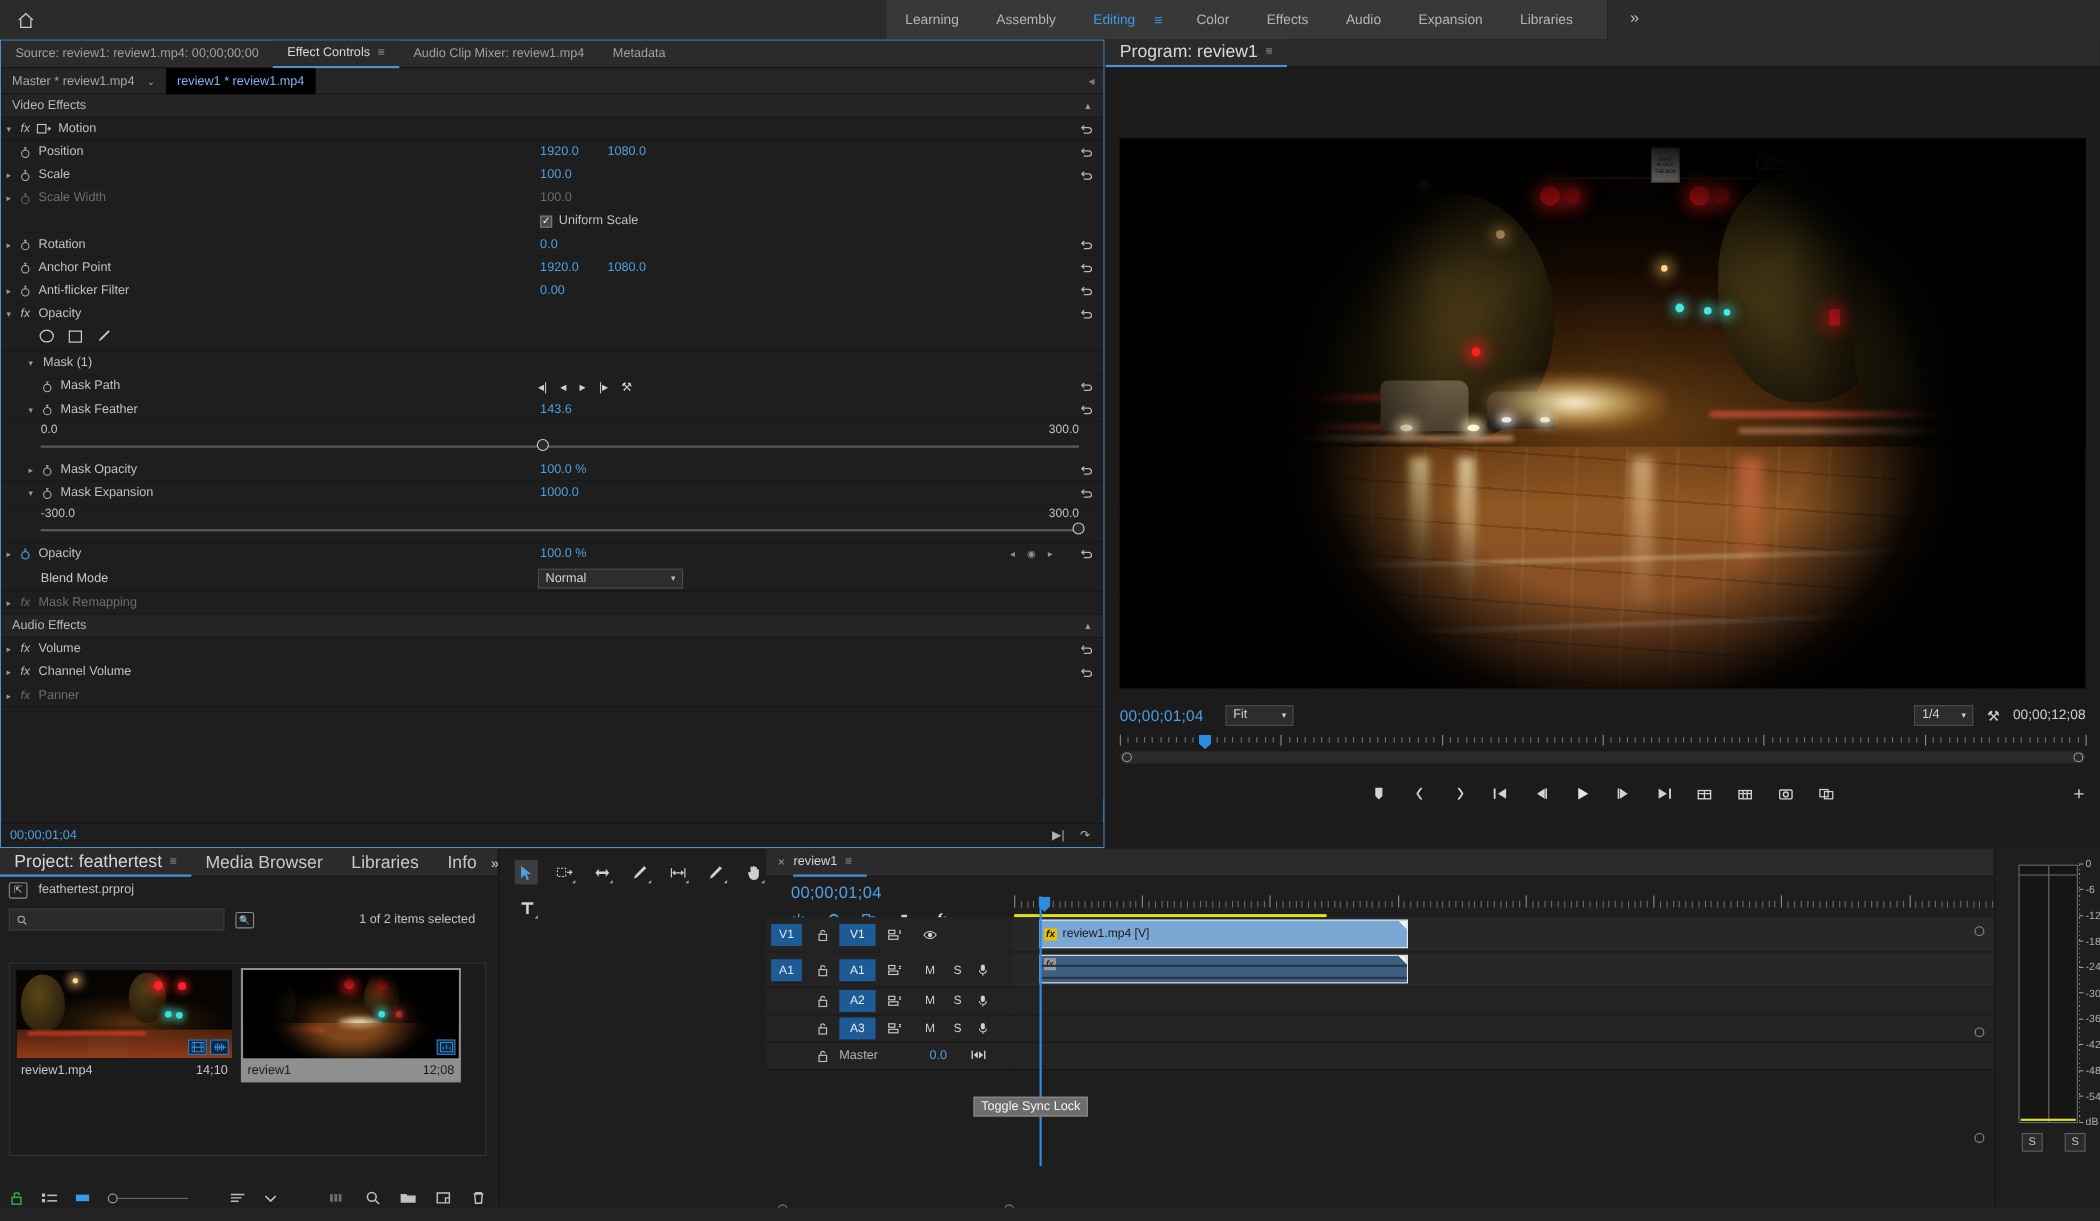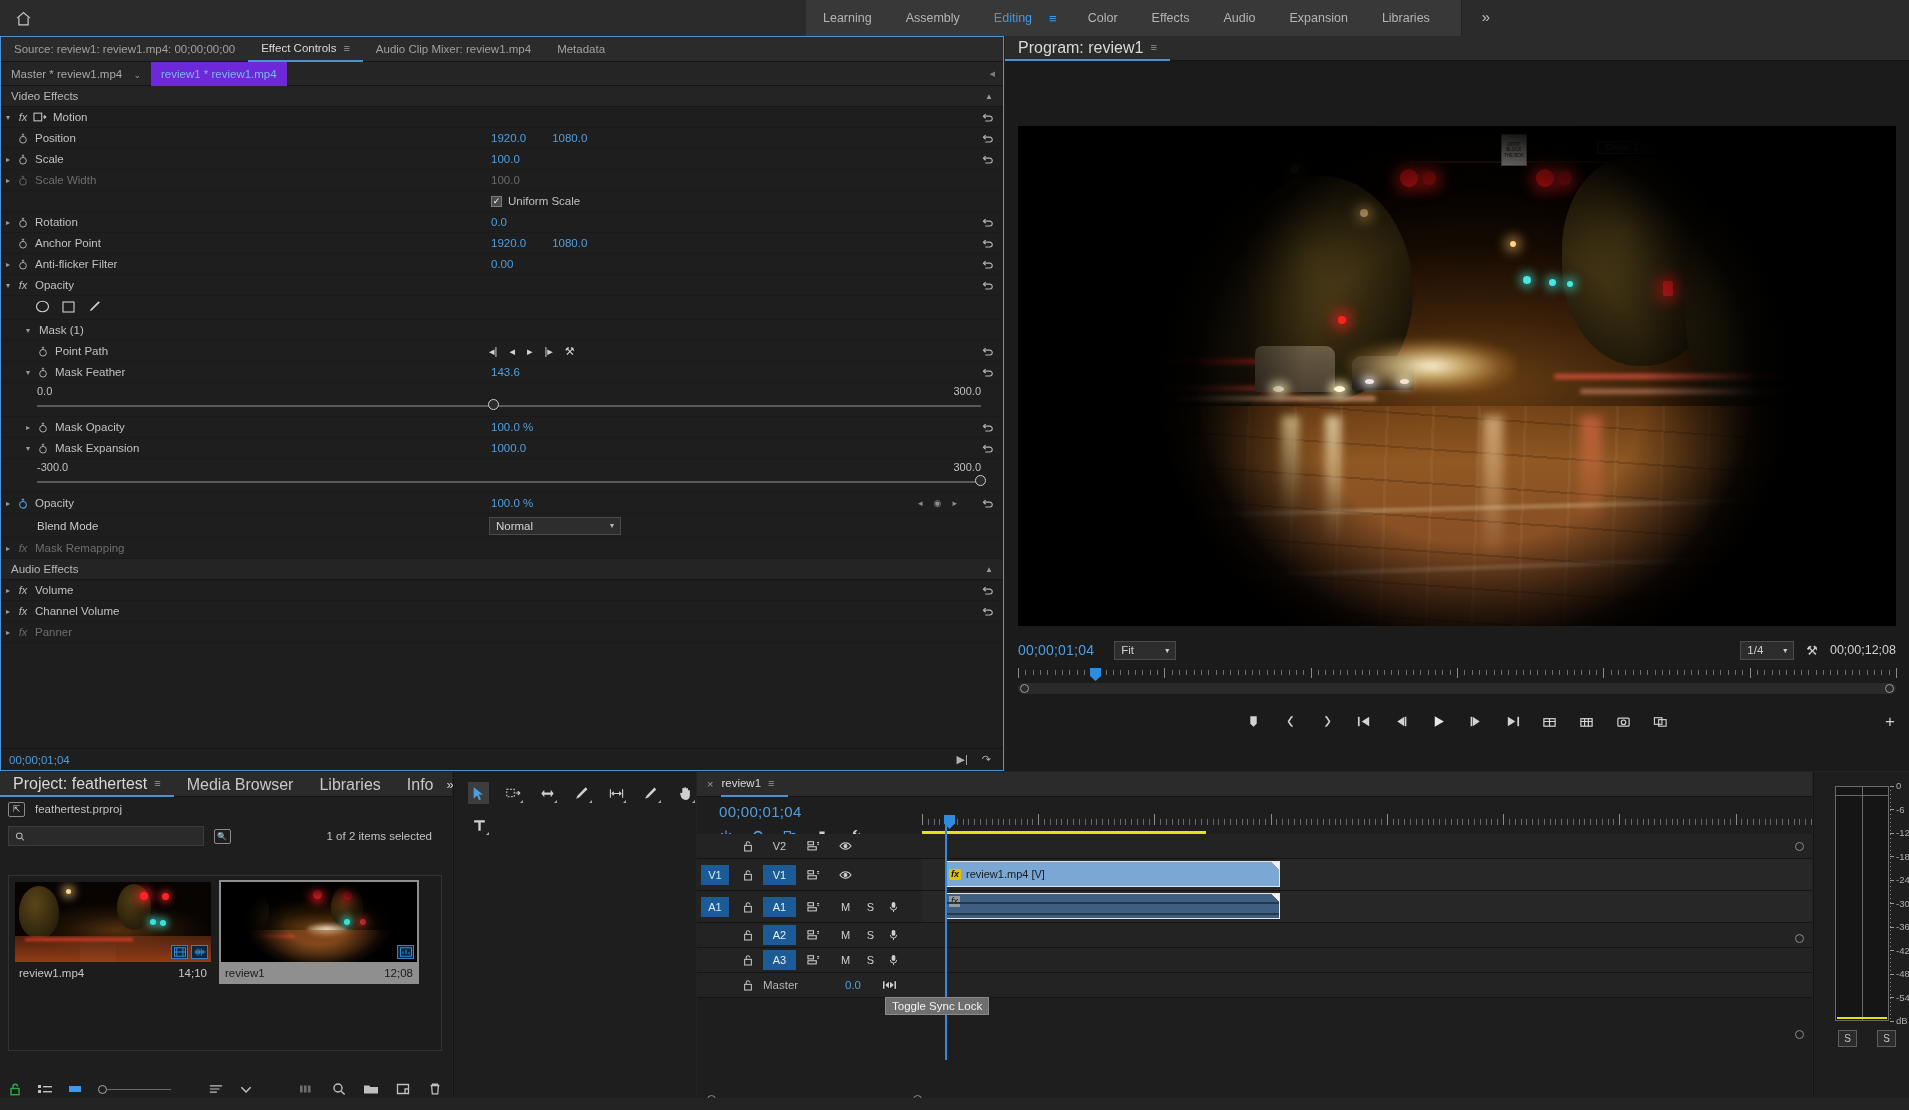--- a/index.html
+++ b/index.html
@@ -55,21 +55,21 @@
   
   #effect-controls {
     left:0; top:36px; width:1004px; height:735px;
     border:1px solid #4a92d6; background:#1e1e1e;
   }
   .ec-subtabs {
     height:24px; background:#252525; display:flex; align-items:center;
     border-bottom:1px solid #141414; font-size:11.5px;
   }
   .ec-sub { padding:0 10px; height:24px; line-height:24px; color:#a8a8a8; cursor:pointer; }
-  .ec-sub.sel { background:#6d28d9; color:#7bb6ee; }
+  .ec-sub.sel { background:#000000; color:#7bb6ee; }
   .ec-sub .caret { margin-left:8px; color:#999; font-size:9px; }
   .ec-pin { margin-left:auto; padding-right:8px; color:#7a7a7a; font-size:11px; }
 
   .ec-body { position:relative; height:640px; overflow:hidden; background:#1e1e1e; }
   .ec-section {
     height:21px; line-height:21px; padding-left:10px; font-size:11.5px;
     color:#b6b6b6; background:#242424; border-bottom:1px solid #161616;
     display:flex; align-items:center;
   }
   .ec-section .collapse { margin-left:auto; margin-right:10px; font-size:8px; color:#999; }
@@ -624,21 +624,21 @@
       </div>
 
       <div class="row">
         <span class="tw" style="margin-left:20px"></span>
         <span class="stopw">
           <svg viewBox="0 0 12 13" fill="none" stroke="#b9b9b9" stroke-width="1.1">
               <circle cx="6" cy="8" r="4"></circle>
               <path d="M6 2.2v1.6M4.6 1.5h2.8"></path>
             </svg>
         </span>
-        <span class="lbl">Point Path</span>
+        <span class="lbl">Mask Path</span>
         <span class="maskpath-btns">
           <span>◂|</span>
           <span>◂</span>
           <span>▸</span>
           <span>|▸</span>
           <span>⚒</span>
         </span>
         <span class="reset">
           <svg viewBox="0 0 14 14" fill="none" stroke="#b6b6b6" stroke-width="1.2">
               <path d="M3 5.5h6.5a2.6 2.6 0 0 1 0 5.2H4.6"></path>
@@ -1541,45 +1541,20 @@
           </div>
         <div class="tl-workbar" style="left:0; width:284px;"></div>
         <div class="tl-phead" style="left:22px"></div>
       </div>
       <div class="tl-playline" style="left:248px; height:245px;"></div>
     </div>
 
     <div class="tl-tracks">
 
 
-      <div class="trk">
-        <div class="trk-head">
-          <span class="lock">
-            <svg viewBox="0 0 10 12" fill="none" stroke="#bdbdbd" stroke-width="1.1">
-                <rect x="1.6" y="5.4" width="6.8" height="5.6"></rect>
-                <path d="M3.2 5.4V3.6a1.8 1.8 0 0 1 3.6 0"></path>
-              </svg>
-          </span>
-          <span class="trk-name">V2</span>
-          <span class="tbtn tsync">
-            <svg viewBox="0 0 14 12" fill="none" stroke="#cfcfcf" stroke-width="1.1">
-                <rect x="1" y="1.4" width="6" height="3.4"></rect>
-                <rect x="1" y="6.8" width="9" height="3.4"></rect>
-                <path d="M11 2.2h2M11 4.2h2"></path>
-              </svg>
-          </span>
-          <span class="tbtn teye">
-            <svg viewBox="0 0 14 10" fill="none" stroke="#cfcfcf" stroke-width="1.1">
-                <path d="M1 5s2.4-3.4 6-3.4S13 5 13 5s-2.4 3.4-6 3.4S1 5 1 5z"></path>
-                <circle cx="7" cy="5" r="1.6" fill="#cfcfcf"></circle>
-              </svg>
-          </span>
-        </div>
-        <div class="trk-area"></div>
-      </div>
 
       <div class="trk v1">
         <div class="trk-head">
           <span class="src-btn">V1</span>
           <span class="lock">
             <svg viewBox="0 0 10 12" fill="none" stroke="#bdbdbd" stroke-width="1.1">
                 <rect x="1.6" y="5.4" width="6.8" height="5.6"></rect>
                 <path d="M3.2 5.4V3.6a1.8 1.8 0 0 1 3.6 0"></path>
               </svg>
           </span>

